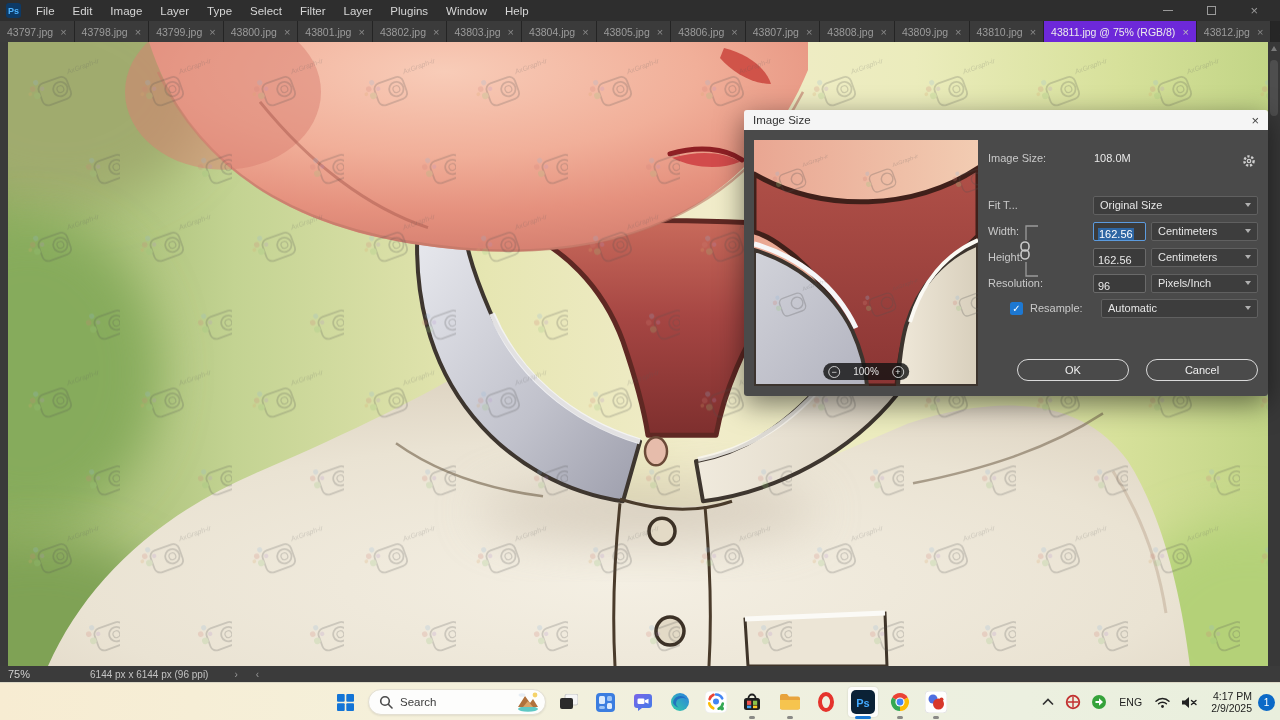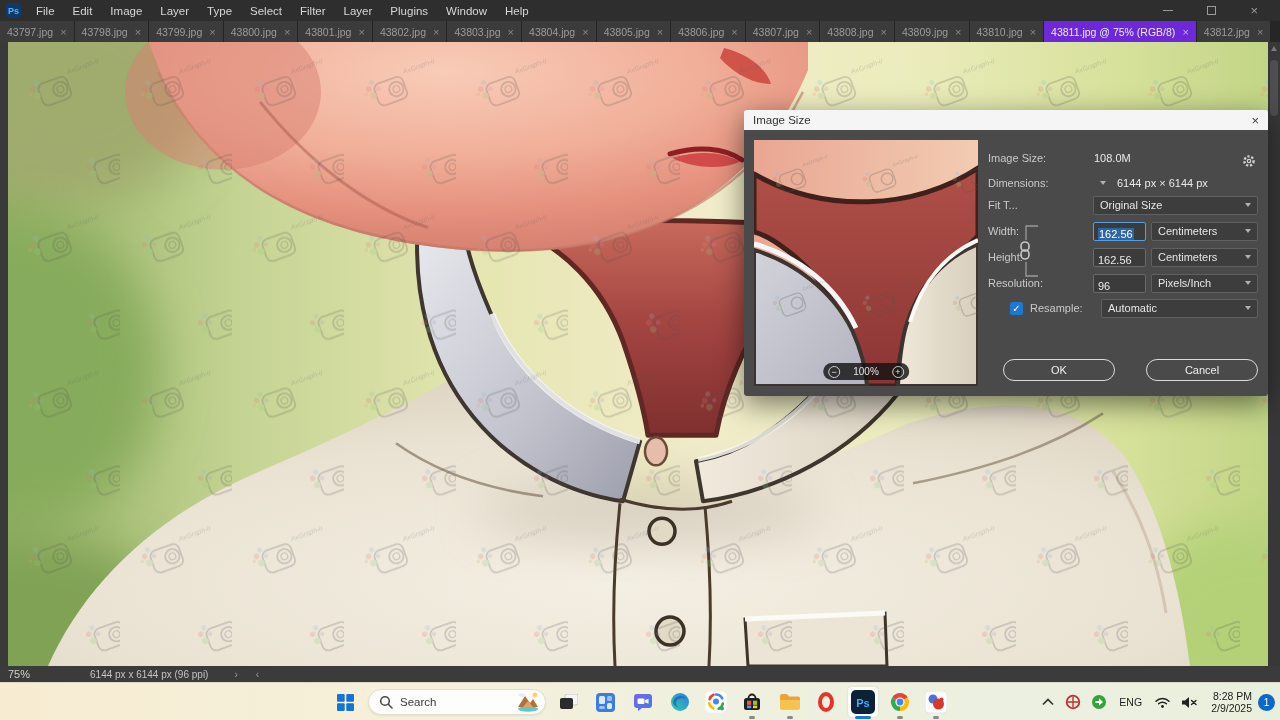--- a/index.html
+++ b/index.html
@@ -74,21 +74,21 @@
   .w107 { width:107px; }
   .finput { margin-left:5px; width:53px; height:19px; background:#3b3b3b; border:1px solid #6a6a6a;
     border-radius:2px; display:flex; align-items:flex-end; padding:0 4px; color:#e9e9e9; }
   .finput.focused { border:1px solid #5c9bde; }
   .finput.focused .selected-text { background:#2e66a3; color:#fff; padding:0 1px; }
   #gear { position:absolute; right:2px; top:14px; }
   #link-bracket { position:absolute; left:28px; top:82px; }
   .fcheck { margin-left:22px; width:13px; height:13px; background:#1d78d2; border-radius:2.5px; flex:none;
     color:#fff; font-size:10px; line-height:13px; text-align:center; }
   .fcheck + .flabel { width:59px; }
-  #dlg-buttons { position:absolute; right:0; bottom:5px; display:flex; gap:31px; }
+  #dlg-buttons { position:absolute; right:0; bottom:5px; display:flex; gap:17px; }
   .pill-btn { width:112px; height:22px; border:1.5px solid #dadada; border-radius:11px; background:transparent;
     color:#efefef; font-size:11px; display:flex; align-items:center; justify-content:center; }
 
   
   #taskbar { position:absolute; left:0; top:682px; width:1280px; height:38px;
     background:linear-gradient(90deg,#f7ecd2 0%,#f5f0da 30%,#f0f0df 55%,#ecf0e0 80%,#e9efdd 100%);
     border-top:1px solid #dcd8c6; }
   .tb-tile { position:absolute; top:4px; width:30px; height:30px; border-radius:4px;
     display:flex; align-items:center; justify-content:center; }
   .tb-tile.running::after { content:""; position:absolute; bottom:-2px; left:12px; width:6px; height:3px;
@@ -384,27 +384,20 @@
             <span class="flabel">Image Size:</span>
             <span class="fval">108.0M</span>
           </div>
           <div id="gear">
             <svg width="14" height="14" viewBox="0 0 14 14">
               <circle cx="7" cy="7" r="4.6" fill="none" stroke="#cfcfcf" stroke-width="2.4" stroke-dasharray="2.2 1.7"></circle>
               <circle cx="7" cy="7" r="1.7" fill="none" stroke="#cfcfcf" stroke-width="1.3"></circle>
             </svg>
           </div>
 
-          <div class="frow" style="top:33px;">
-            <span class="flabel">Dimensions:</span>
-            <span class="dim-caret-box">
-                <span class="caret"></span>
-              </span>
-            <span class="fval">6144 px  ×  6144 px</span>
-          </div>
 
           <div class="frow" style="top:55px;">
             <span class="flabel">Fit T...</span>
             <span class="fselect w166">
               <span>Original Size</span>
                 <span class="caret"></span>
             </span>
           </div>
 
           <div id="link-bracket">
@@ -624,19 +617,19 @@
           <circle cx="8.5" cy="11.5" r="1.4" fill="#222"></circle>
         </svg>
       </span>
       <span class="tray-item">
         <svg width="17" height="13" viewBox="0 0 17 13">
           <path d="M1,4.5 h3 l4,-3.5 v11 l-4,-3.5 h-3 Z" fill="#222"></path>
           <path d="M10.5,4.5 l4.5,4 M15,4.5 l-4.5,4" stroke="#222" stroke-width="1.4" stroke-linecap="round"></path>
         </svg>
       </span>
       <span id="tray-clock">
-        <div>8:28 PM</div>
+        <div>4:17 PM</div>
         <div>2/9/2025</div>
       </span>
       <span id="tray-badge">1</span>
     </div>
   </div>
 </div>
 
 </body></html>

